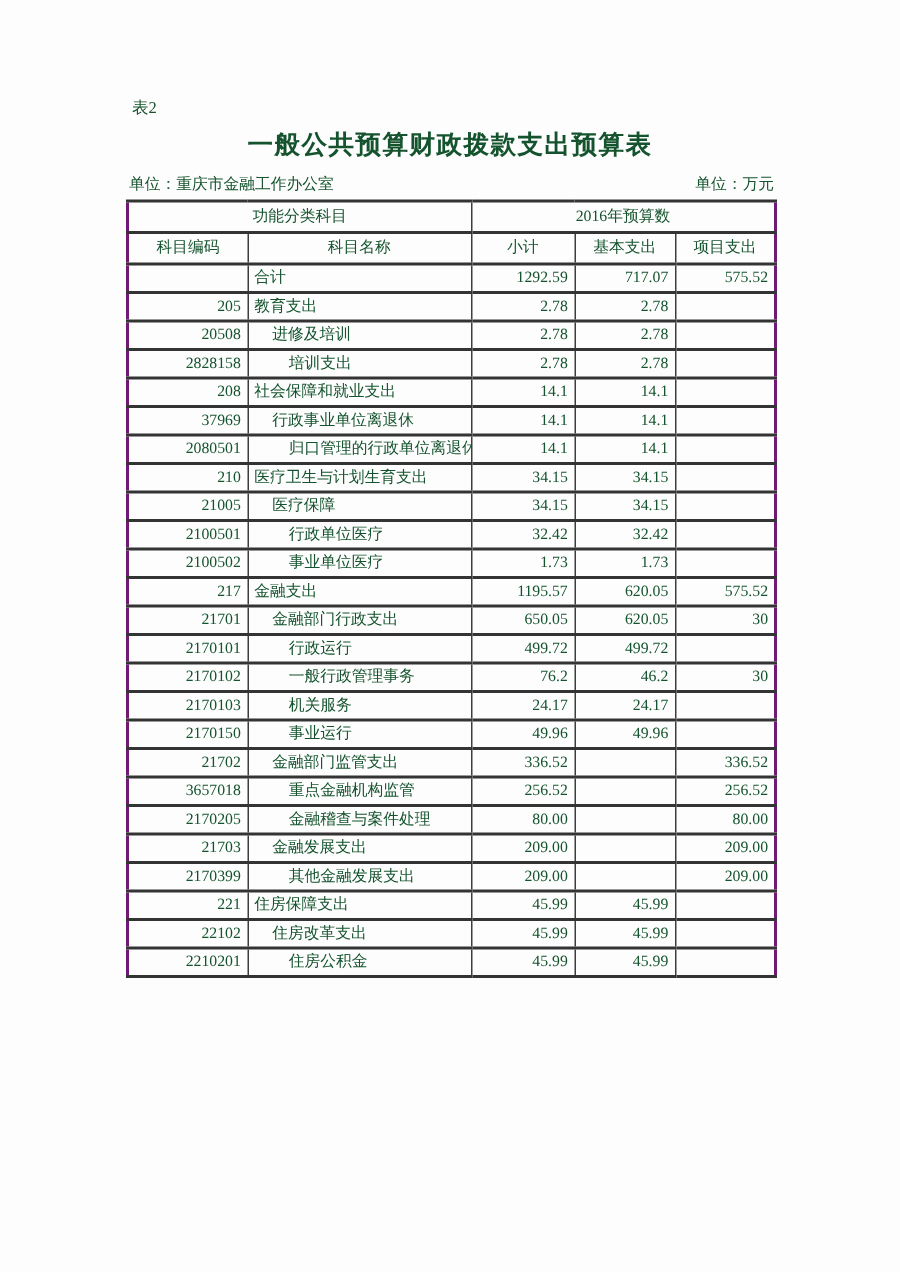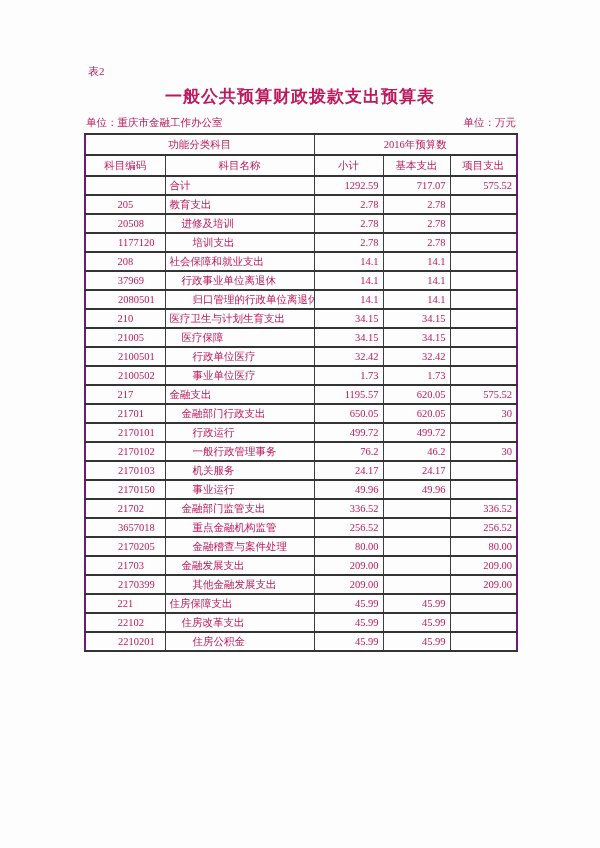--- a/index.html
+++ b/index.html
@@ -7,21 +7,21 @@
     padding: 0;
     background: #e9e9e9;
   }
   .page {
     position: relative;
     width: 600px;
     height: 848px;
     margin: 0 auto;
     background: #fdfdfd;
     font-family: "Liberation Serif", "DejaVu Serif", serif;
-    color: #be185d;
+    color: #14532d;
     overflow: hidden;
   }
   .table-label {
     position: absolute;
     left: 88px;
     top: 64px;
     font-size: 11px;
   }
   .doc-title {
     position: absolute;
@@ -67,21 +67,21 @@
     overflow: hidden;
   }
   table.budget thead th {
     text-align: center;
     height: 19px;
   }
   td.num {
     text-align: right;
     padding-right: 5px;
   }
-  td.code { text-align: center; }
+  td.code { text-align: right; }
   tr.lv1 td.code { padding-left: 4px; }
   tr.lv2 td.code { padding-left: 15px; }
   tr.lv3 td.code { padding-left: 26px; }
   tr.lv0 td.name, tr.lv1 td.name { padding-left: 4px; }
   tr.lv2 td.name { padding-left: 16px; margin-left: 41px; }
   tr.lv3 td.name { padding-left: 27px; }
 </style>
 </head>
 <body>
 
@@ -130,21 +130,21 @@
           <td class="num"></td>
         </tr>
         <tr class="lv2">
           <td class="code">20508</td>
           <td class="name">进修及培训</td>
           <td class="num">2.78</td>
           <td class="num">2.78</td>
           <td class="num"></td>
         </tr>
         <tr class="lv3">
-          <td class="code">1177120</td>
+          <td class="code">2828158</td>
           <td class="name">培训支出</td>
           <td class="num">2.78</td>
           <td class="num">2.78</td>
           <td class="num"></td>
         </tr>
         <tr class="lv1">
           <td class="code">208</td>
           <td class="name">社会保障和就业支出</td>
           <td class="num">14.1</td>
           <td class="num">14.1</td>

